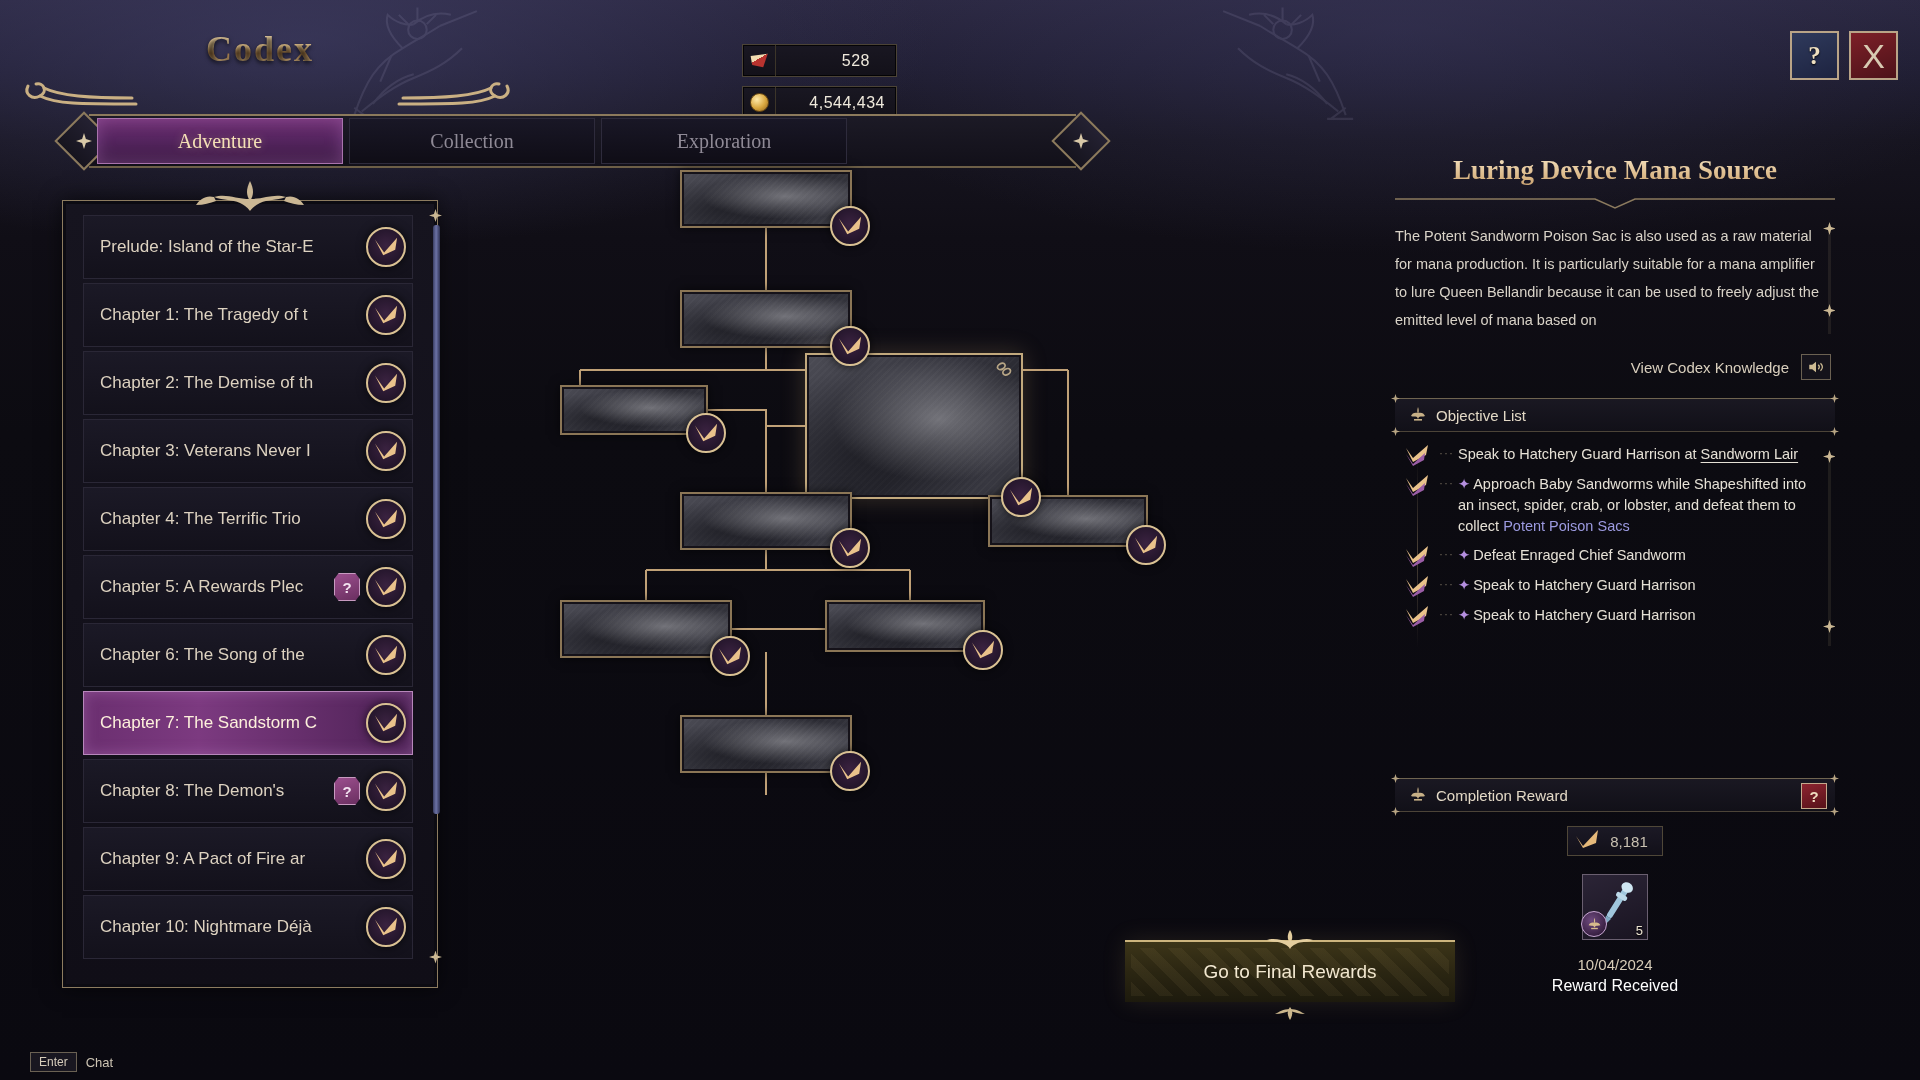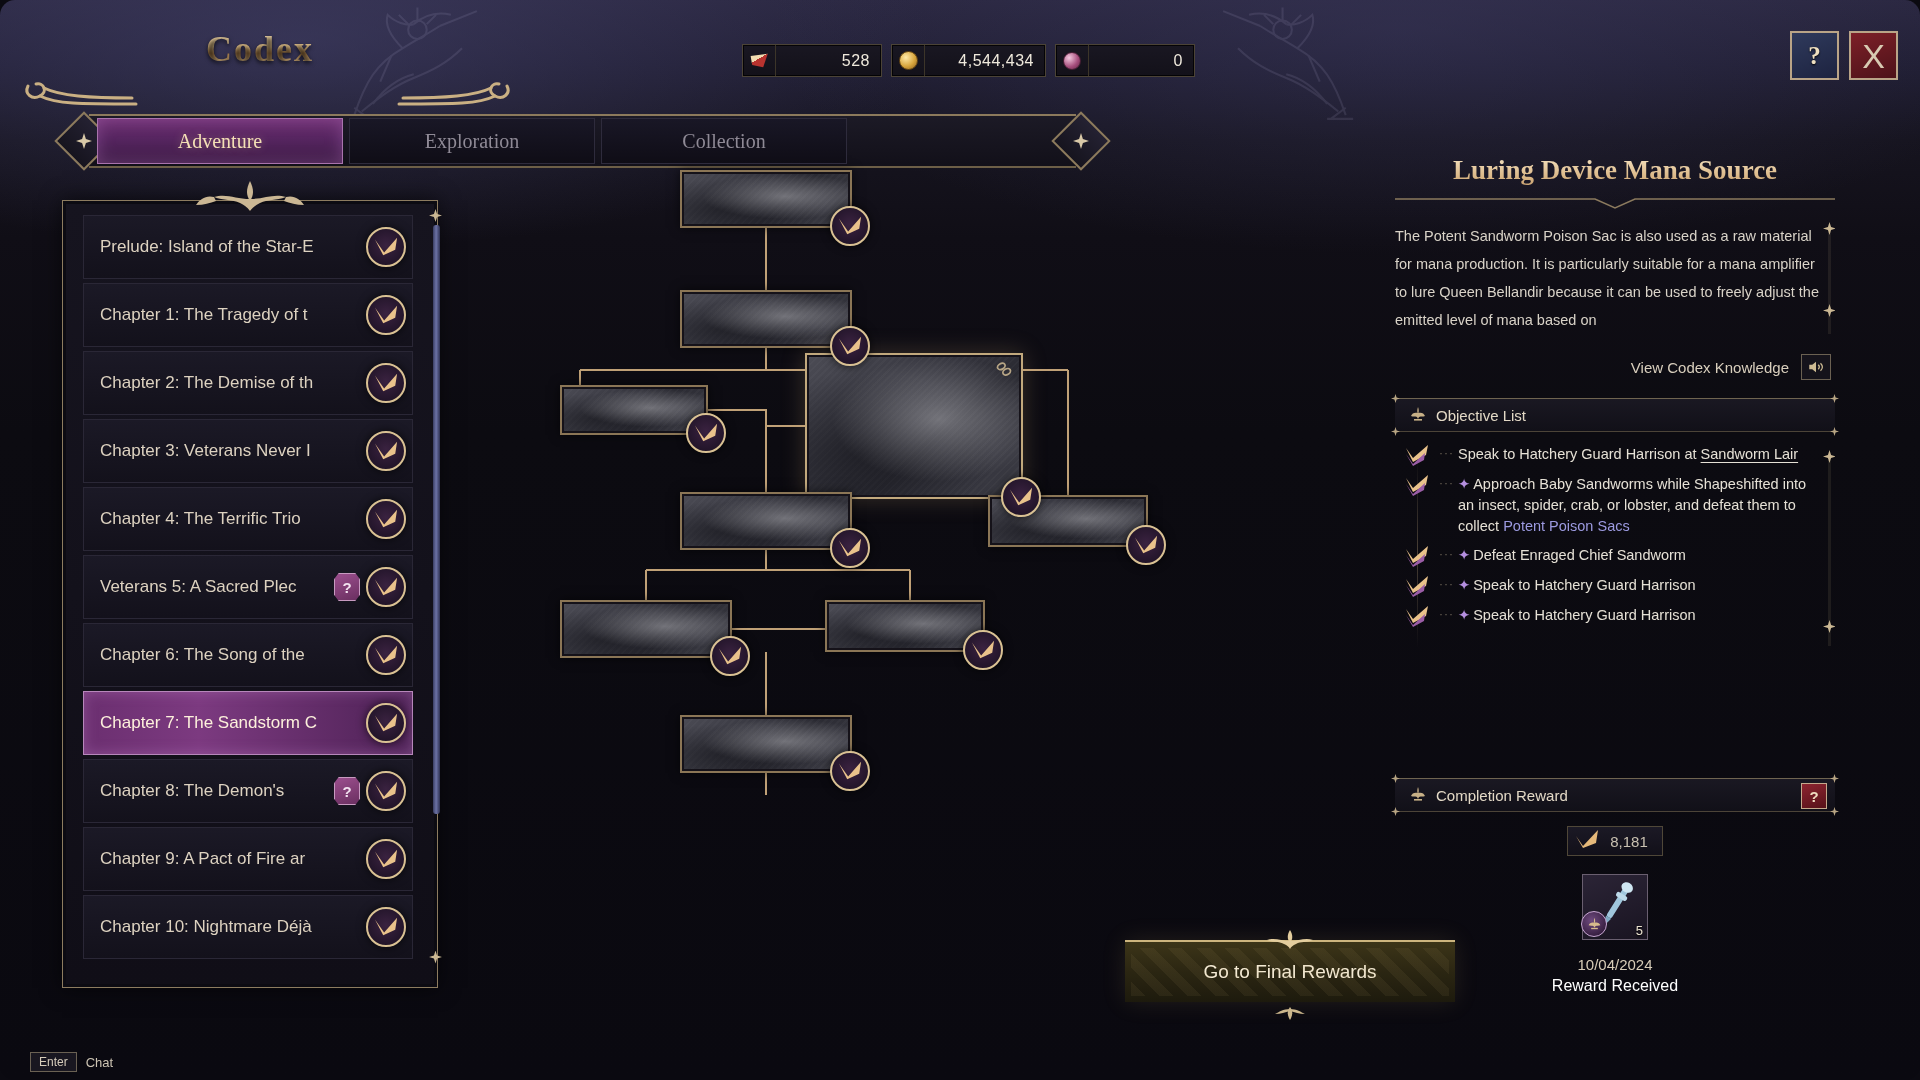--- a/index.html
+++ b/index.html
@@ -7,41 +7,40 @@
     width: 1920px; height: 1080px; overflow: hidden;
     font-family: "Liberation Sans", sans-serif;
     background: #0b0a11;
   }
   #root {
     position: relative; width: 1920px; height: 1080px;
     background:
       radial-gradient(ellipse 900px 300px at 300px 40px, rgba(70,68,110,.55), rgba(70,68,110,0) 70%),
       radial-gradient(ellipse 900px 320px at 1400px 30px, rgba(60,58,95,.45), rgba(60,58,95,0) 70%),
       linear-gradient(180deg, #2a2740 0%, #201e33 6%, #16141f 13%, #100e16 22%, #0c0b11 40%, #0a0910 100%);
-    border-radius: 15px;
   }
   
   .crest {
     position: absolute; top: 0; width: 210px; height: 130px;
     opacity: .13; pointer-events: none;
   }
   .crest svg { width: 100%; height: 100%; }
 
   
   #title {
     position: absolute; left: 0; top: 28px; width: 520px; text-align: center;
     font-family: "Liberation Serif", serif;
     font-size: 36px; font-weight: bold; letter-spacing: 2px;
     background: linear-gradient(180deg,#f6e3bd 0%,#e0be85 45%,#a87b46 60%,#e9d3a6 100%);
     -webkit-background-clip: text; background-clip: text; color: transparent;
     text-shadow: 0 2px 4px rgba(0,0,0,.7);
   }
 
   
-  #currency { position: absolute; left: 742px; top: 44px; display: flex; gap: 9px; }
+  #currency { position: absolute; left: 742px; top: 44px; display: flex; gap: 9px; flex-direction: column; }
   .cur {
     position: relative; height: 33px; display: flex; align-items: center;
     background: linear-gradient(180deg,#191722,#131119);
     border: 1px solid #4b4336; box-shadow: inset 0 0 0 1px rgba(0,0,0,.8);
   }
   .cur .ic {
     width: 33px; height: 31px; display: flex; align-items: center; justify-content: center;
     border-right: 1px solid #3c3529;
   }
   .cur .val {
@@ -381,24 +380,24 @@
         <i></i>
       </div>
     <div class="tabdia r">
         <i></i>
       </div>
     <div id="tabs">
       <div class="tab active">
           <span>Adventure</span>
         </div>
       <div class="tab">
+          <span>Collection</span>
+        </div>
+      <div class="tab">
           <span>Exploration</span>
-        </div>
-      <div class="tab">
-          <span>Collection</span>
         </div>
     </div>
   </div>
 
   <div id="sidebar">
     <div id="sidebar-crown">
       <svg viewBox="0 0 160 36">
           <g fill="#cbb794">
         <path d="M80 2 C84 10 84 16 80 22 C76 16 76 10 80 2Z"></path>
         <path d="M80 20 C66 20 56 14 44 18 C54 22 62 20 70 24 C74 26 77 28 80 32 C83 28 86 26 90 24 C98 20 106 22 116 18 C104 14 94 20 80 20Z"></path>
@@ -442,21 +441,21 @@
         </div>
         <div class="chap">
           <span class="nm">Chapter 4: The Terrific Trio</span>
           <span class="chk">
             <svg viewBox="0 0 26 20">
               <path d="M1 2 L11 16 L25 0 L23 13 L10 19 Z" fill="#e9c28b"></path>
             </svg>
           </span>
         </div>
         <div class="chap">
-          <span class="nm">Veterans 5: A Sacred Plec</span>
+          <span class="nm">Chapter 5: A Rewards Plec</span>
           <span class="qbadge">?</span>
           <span class="chk">
             <svg viewBox="0 0 26 20">
               <path d="M1 2 L11 16 L25 0 L23 13 L10 19 Z" fill="#e9c28b"></path>
             </svg>
           </span>
         </div>
         <div class="chap">
           <span class="nm">Chapter 6: The Song of the</span>
           <span class="chk">

